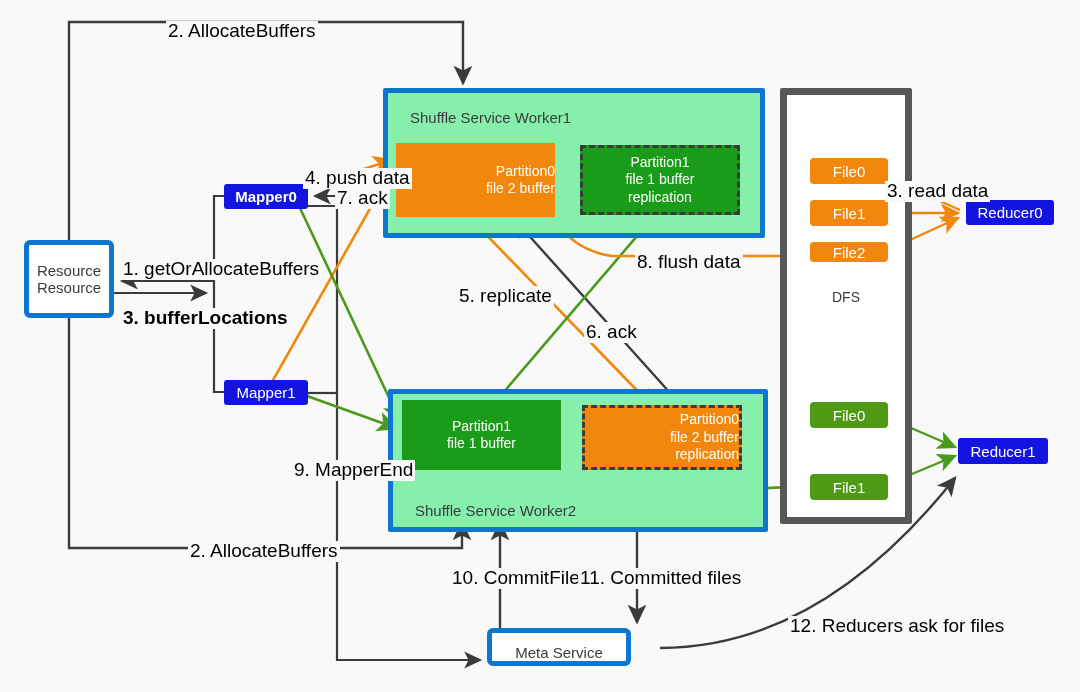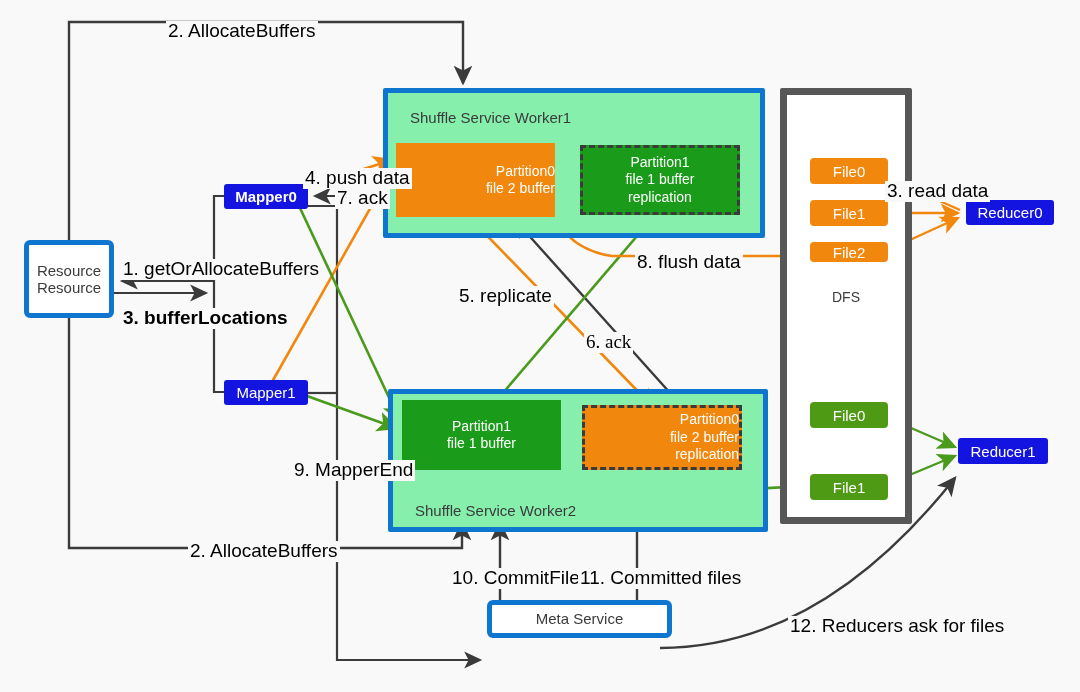--- a/index.html
+++ b/index.html
@@ -212,32 +212,32 @@
     <span>File1</span>
   </div>
 
   <div class="node bluefill" style="left:966px;top:200px;width:88px;height:25px;">
     <span>Reducer0</span>
   </div>
   <div class="node bluefill" style="left:958px;top:438px;width:90px;height:26px;">
     <span>Reducer1</span>
   </div>
 
-  <div class="node bluebox" style="left:487px;top:600px;width:185px;height:38px;">
+  <div class="node bluebox" style="left:487px;top:628px;width:144px;height:38px;align-items:flex-end;">
     <span>Meta Service</span>
   </div>
 
   <div class="elabel" style="left:166px;top:21px;">2. AllocateBuffers</div>
   <div class="elabel" style="left:188px;top:541px;">2. AllocateBuffers</div>
   <div class="elabel" style="left:121px;top:259px;">1. getOrAllocateBuffers</div>
   <div class="elabel" style="left:121px;top:308px;font-weight:bold;">3. bufferLocations</div>
   <div class="elabel" style="left:303px;top:156px;margin-top:12px;">4. push data</div>
   <div class="elabel" style="left:335px;top:188px;">7. ack</div>
   <div class="elabel" style="left:457px;top:286px;">5. replicate</div>
-  <div class="elabel" style="left:584px;top:332px;font-family:Liberation Serif, serif;">6. ack</div>
+  <div class="elabel" style="left:584px;top:322px;">6. ack</div>
   <div class="elabel" style="left:635px;top:252px;">8. flush data</div>
   <div class="elabel" style="left:885px;top:181px;">3. read data</div>
   <div class="elabel" style="left:292px;top:460px;">9. MapperEnd</div>
   <div class="elabel" style="left:450px;top:568px;">10. CommitFiles</div>
   <div class="elabel" style="left:578px;top:568px;">11. Committed files</div>
   <div class="elabel" style="left:788px;top:616px;">12. Reducers ask for files</div>
 
 </div>
 
 </body></html>

